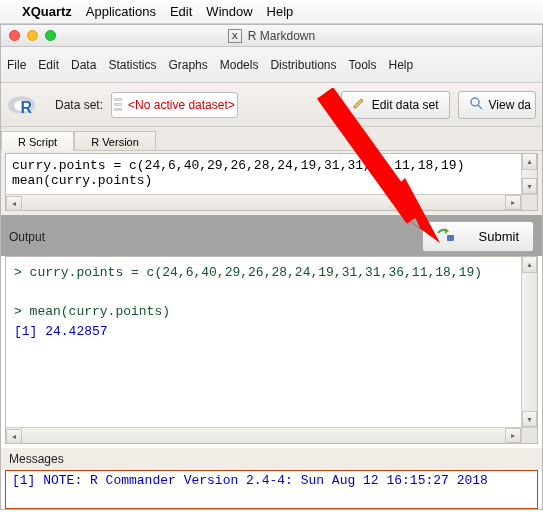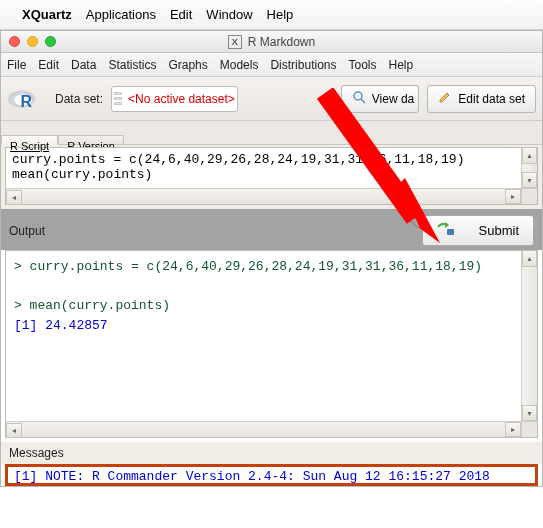--- a/index.html
+++ b/index.html
@@ -1,51 +1,51 @@
 <!DOCTYPE html>
 <html><head>
 <meta charset="utf-8">
 <style>
   * { margin: 0; padding: 0; box-sizing: border-box; }
   body { font-family: "Lucida Grande", Arial, sans-serif; font-size: 12px; background: #fff; width: 543px; height: 528px; overflow: hidden; position: relative; }
   
   
-  .mac-menubar { height: 30px; background: linear-gradient(#fdfdfd,#f2f2f2); border-bottom: 1px solid #d0d0d0; display: flex; align-items: center; padding: 0 8px; gap: 14px; font-size: 13px; font-weight: 500; }
+  .mac-menubar { height: 24px; background: linear-gradient(#fdfdfd,#f2f2f2); border-bottom: 1px solid #d0d0d0; display: flex; align-items: center; padding: 0 8px; gap: 14px; font-size: 13px; font-weight: 500; }
   .apple { font-size: 15px; }
   .mac-menubar .bold { font-weight: 700; }
   
   
   .window { border: 1px solid #b8b8b8; margin: 0; }
   .titlebar { height: 22px; background: linear-gradient(#f8f8f8,#e4e4e4); border-bottom: 1px solid #c4c4c4; display: flex; align-items: center; position: relative; }
   .traffic { display: flex; gap: 7px; position: absolute; left: 8px; }
   .tl { width: 11px; height: 11px; border-radius: 50%; }
   .tl.red { background: #ff5f57; border: 0.5px solid #e24238; }
   .tl.yellow { background: #febc2e; border: 0.5px solid #dfa013; }
   .tl.green { background: #28c840; border: 0.5px solid #1ba52c; }
   .titlebar-title { margin: 0 auto; display: flex; align-items: center; gap: 6px; font-size: 12px; color: #444; }
   .x-icon { display: inline-flex; width: 14px; height: 14px; border: 1px solid #888; align-items: center; justify-content: center; font-size: 9px; font-weight: bold; color: #555; }
   
   
-  .app-menubar { height: 24px; background: linear-gradient(#f6f6f6,#ececec); border-bottom: 1px solid #ccc; display: flex; align-items: center; padding: 0 6px; gap: 12px; font-size: 12px; color: #222; }
+  .app-menubar { height: 36px; background: linear-gradient(#f6f6f6,#ececec); border-bottom: 1px solid #ccc; display: flex; align-items: center; padding: 0 6px; gap: 12px; font-size: 12px; color: #222; }
   
   
   .toolbar { height: 44px; background: linear-gradient(#f4f1ee,#eae6e1); border-bottom: 1px solid #ccc; display: flex; align-items: center; padding: 0 6px; gap: 8px; }
   .r-logo { width: 32px; height: 26px; position: relative; }
   .r-logo svg { width: 100%; height: 100%; }
   .toolbar-label { font-size: 12px; color: #222; margin-left: 8px; }
   .ds-box { background: #fff; border: 1px solid #bbb; border-radius: 3px; height: 26px; display: flex; align-items: center; padding: 0 2px; gap: 6px; }
   .ds-handle { width: 8px; display: flex; flex-direction: column; gap: 2px; }
   .ds-handle span { height: 3px; background: #e0e0e0; border: 0.5px solid #ccc; }
   .ds-text { color: #d40000; font-size: 12px; }
   .btn { background: linear-gradient(#fdfdfd,#eaeaea); border: 1px solid #b8b8b8; border-radius: 3px; height: 28px; padding: 0 10px; display: flex; align-items: center; gap: 6px; font-size: 12px; cursor: pointer; }
   .icon { display: inline-block; }
   
   
   .tabs { display: flex; background: #ece9e4; border-bottom: 1px solid #c8c5c0; height: 24px; }
-  .tab { padding: 4px 8px; border: 1px solid #c8c5c0; border-bottom: none; background: linear-gradient(#f4f1ec,#e8e4de); font-size: 11px; cursor: pointer; margin-top: 14px; position: relative; text-decoration: underline; }
+  .tab { padding: 4px 16px; border: 1px solid #c8c5c0; border-bottom: none; background: linear-gradient(#f4f1ec,#e8e4de); font-size: 11px; cursor: pointer; margin-top: 4px; position: relative; }
   .tab.active { background: linear-gradient(#fdfcfa,#f4f1ec); border-bottom: 1px solid #f4f1ec; margin-bottom: -1px; z-index: 2; }
   
   
   .panel-wrap { background: #f0ede7; padding: 2px 4px 4px 4px; }
   .script-area { position: relative; border: 1px solid #c0bcb5; background: #fff; }
   .script-content { font-family: "Courier New", monospace; font-size: 13px; padding: 4px 6px; height: 56px; color: #000; white-space: pre; overflow: hidden; }
   .scroll-v { position: absolute; right: 0; top: 0; bottom: 16px; width: 16px; background: linear-gradient(90deg,#f4f2ee,#e8e5e0); border-left: 1px solid #d0cdc7; }
   .scroll-btn { height: 16px; background: linear-gradient(#f8f6f2,#e4e1db); border: 1px solid #c8c5bf; display: flex; align-items: center; justify-content: center; font-size: 8px; color: #666; }
   .scroll-btn.up { border-top: none; }
   .scroll-btn.down { position: absolute; bottom: 0; left: 0; right: 0; }
@@ -59,21 +59,21 @@
   .output-label { font-size: 12px; color: #222; }
   .submit-btn { background: linear-gradient(#fdfdfd,#e8e8e8); border: 1px solid #aaa; border-radius: 3px; padding: 5px 14px; display: flex; align-items: center; gap: 24px; font-size: 13px; cursor: pointer; }
   
   .output-area { position: relative; margin: 0 4px 4px 4px; border: 1px solid #c0bcb5; background: #fff; height: 188px; }
   .output-content { font-family: "Courier New", monospace; font-size: 13px; padding: 6px 8px; white-space: pre; line-height: 1.5; }
   .out-red { color: #14532d; }
   .out-blue { color: #0000c8; }
   
   
   .messages-label { font-size: 12px; padding: 4px 8px 4px 8px; background: #f0ede7; color: #222; }
-  .messages-area { position: relative; margin: 0 4px 0 4px; border: 3px solid #c2410c; background: #fff; height: 22px; }
+  .messages-area { position: relative; margin: 0 4px 0 4px; border: 1px solid #c2410c; background: #fff; height: 39px; }
   .messages-content { font-family: "Courier New", monospace; font-size: 13px; padding: 2px 6px; color: #0000c8; white-space: pre; }
   
   
   .red-arrow { position: absolute; top: 88px; left: 310px; width: 140px; height: 170px; pointer-events: none; z-index: 100; }
 </style>
 </head>
 <body>
 
 <div class="mac-menubar">
   <span class="apple"></span>
@@ -120,37 +120,37 @@
     <span class="toolbar-label">Data set:</span>
     <div class="ds-box">
       <div class="ds-handle">
           <span></span>
           <span></span>
           <span></span>
         </div>
       <span class="ds-text">&lt;No active dataset&gt;</span>
     </div>
     <div style="flex:1"></div>
+    <button class="btn">
+      <span class="icon">
+        <svg width="14" height="14" viewBox="0 0 14 14">
+            <path d="M2 10 L9 3 L11 5 L4 12 L2 12 Z" fill="#e8c060" stroke="#a07020" stroke-width="0.7"></path>
+            <path d="M9 3 L11 5" stroke="#a07020"></path>
+          </svg>
+      </span>
+      <span>Edit data set</span>
+    </button>
     <button class="btn" style="padding-right:4px;">
       <span class="icon">
         <svg width="14" height="14" viewBox="0 0 14 14">
             <circle cx="6" cy="6" r="4" fill="none" stroke="#6090c0" stroke-width="1.5"></circle>
             <line x1="9" y1="9" x2="13" y2="13" stroke="#6090c0" stroke-width="1.5"></line>
           </svg>
       </span>
       <span>View da</span>
-    </button>
-    <button class="btn">
-      <span class="icon">
-        <svg width="14" height="14" viewBox="0 0 14 14">
-            <path d="M2 10 L9 3 L11 5 L4 12 L2 12 Z" fill="#e8c060" stroke="#a07020" stroke-width="0.7"></path>
-            <path d="M9 3 L11 5" stroke="#a07020"></path>
-          </svg>
-      </span>
-      <span>Edit data set</span>
     </button>
   </div>
 
   <div class="tabs">
     <div class="tab active">R Script</div>
     <div class="tab">R Version</div>
   </div>
 
   <div class="panel-wrap">
     <div class="script-area">

